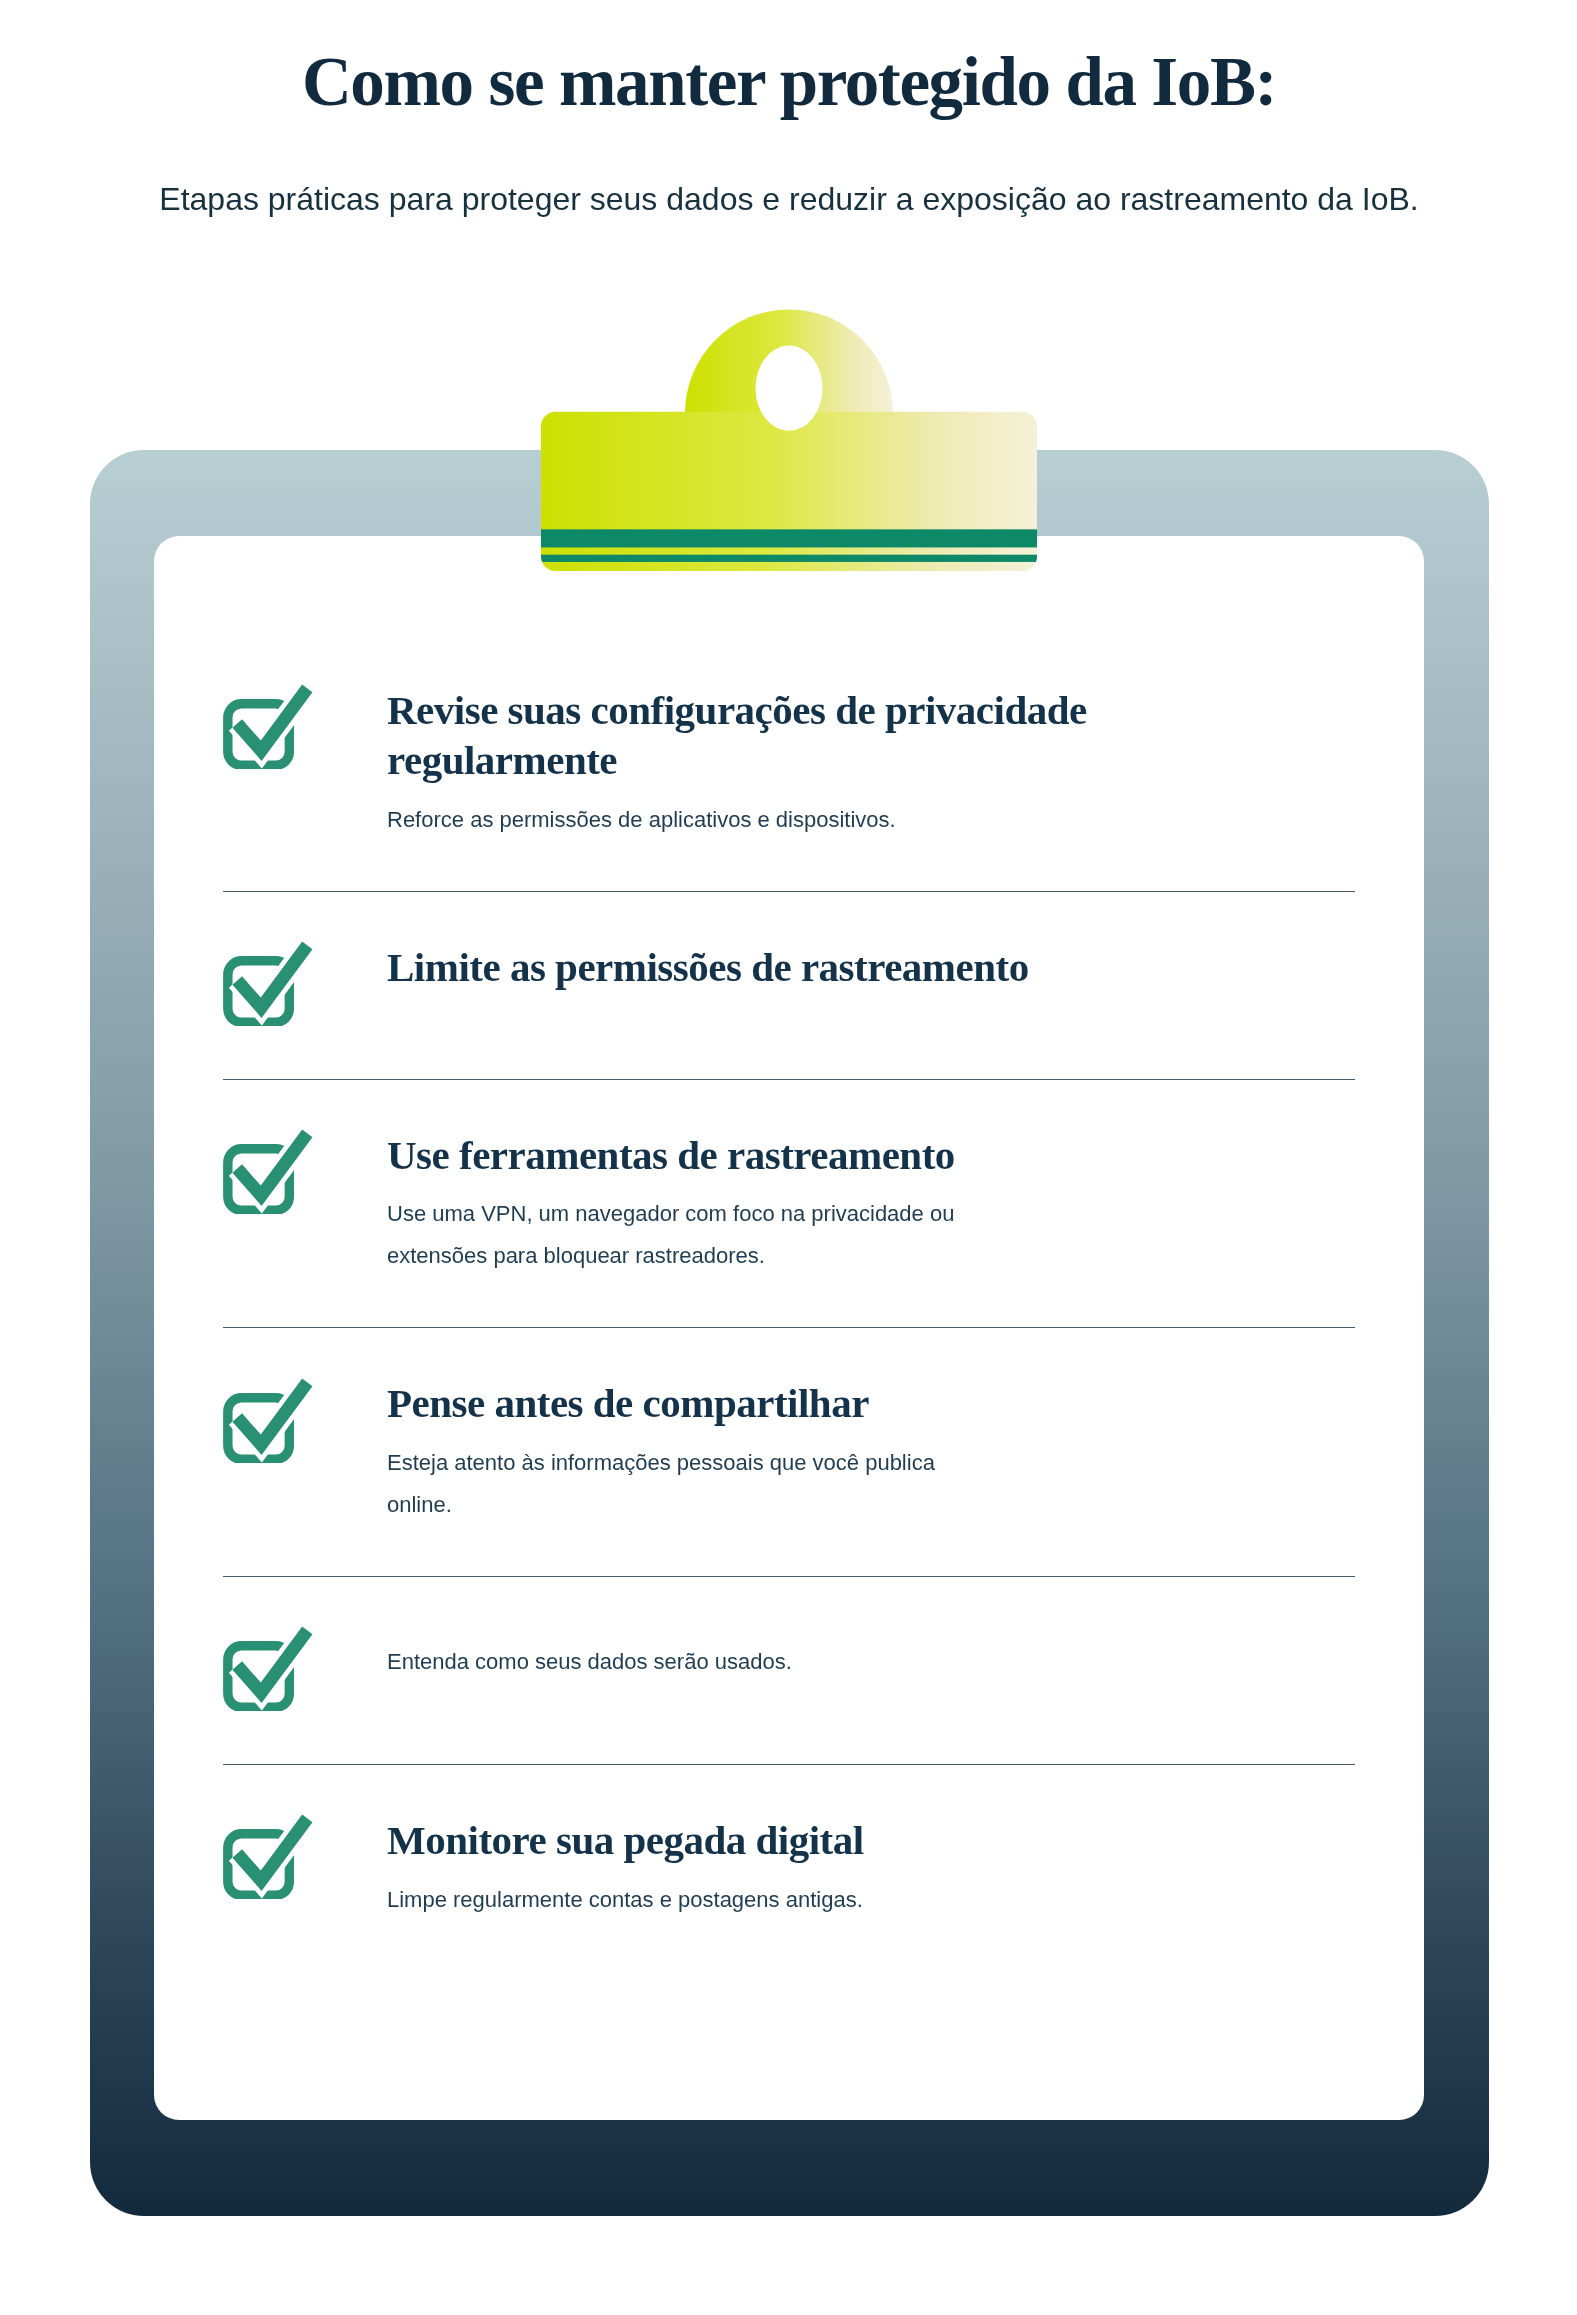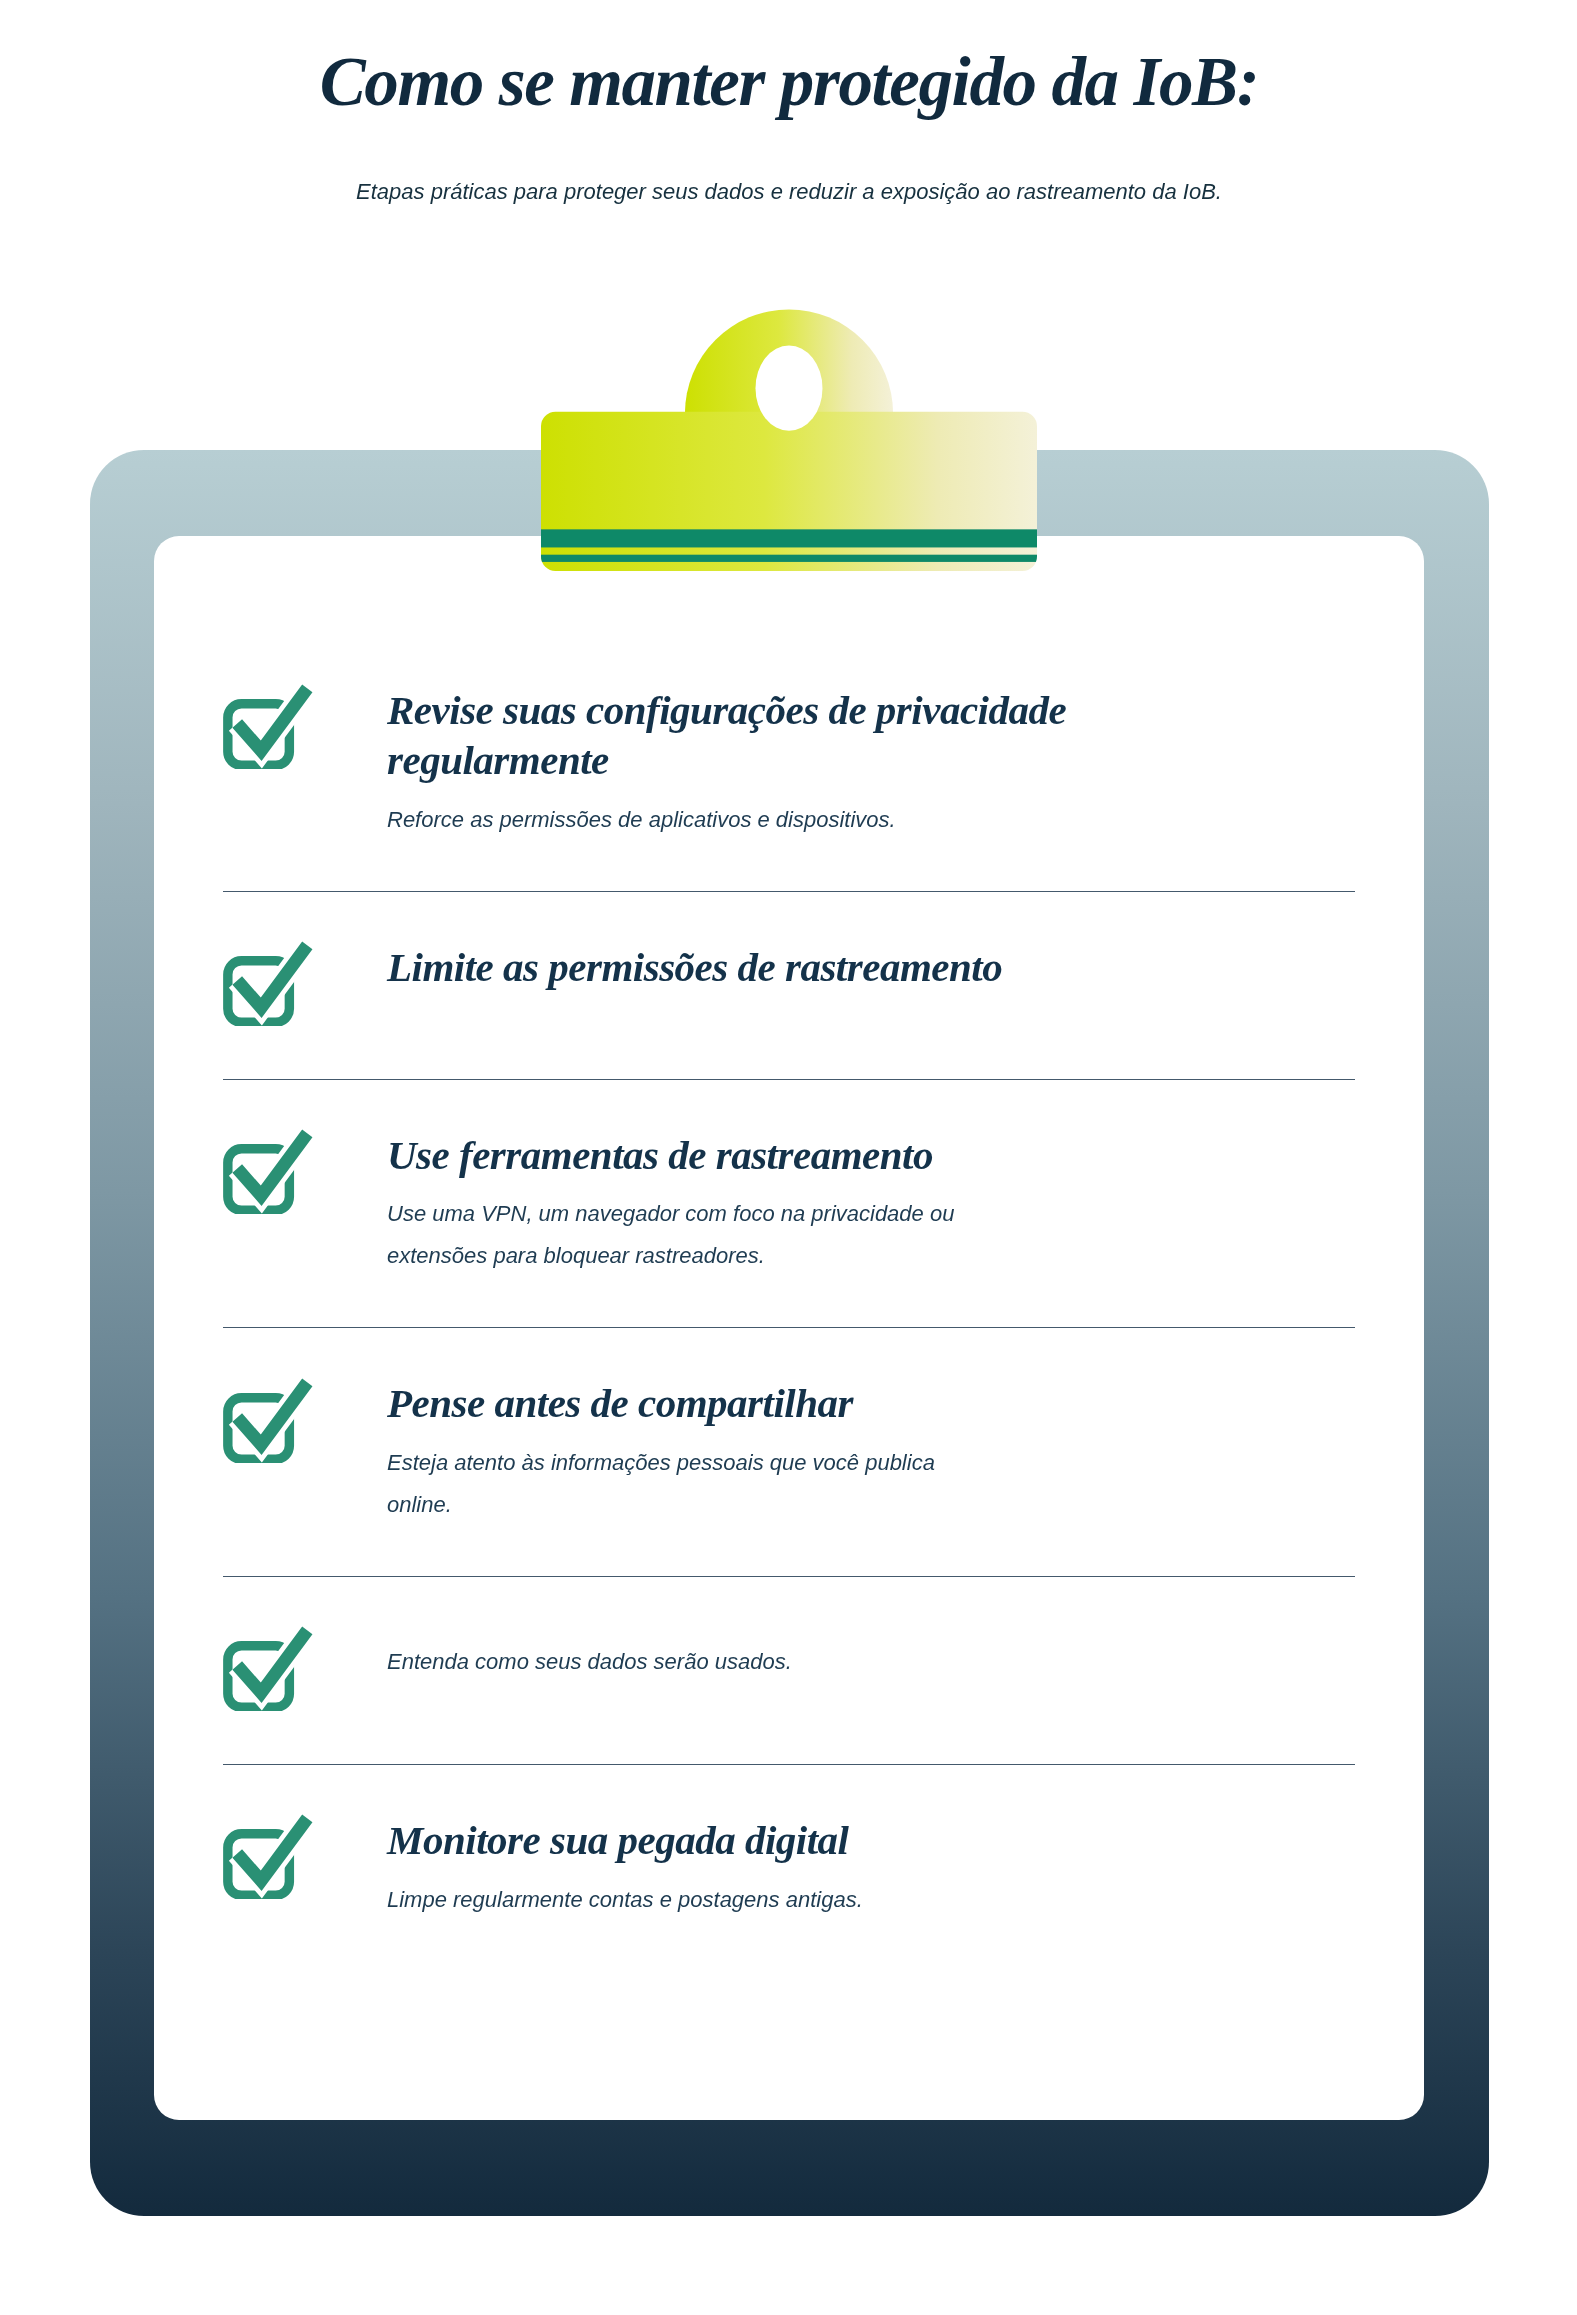--- a/index.html
+++ b/index.html
@@ -2,33 +2,32 @@
 <html style="font-size:14.5px"><head>
 <meta charset="utf-8">
 <style>
   html,body{margin:0;padding:0;background:#ffffff;}
   .page{
     position:relative;
     width:1578px;height:2316px;
     background:#ffffff;
     font-family:"Liberation Sans","DejaVu Sans",sans-serif;
     overflow:hidden;
-    font-style:italic;
   }
   .main-title{
     position:absolute;top:45px;left:0;width:100%;
     margin:0;text-align:center;
     font-family:"Liberation Serif","DejaVu Serif",serif;
     font-weight:700;font-size:69px;line-height:1.1;
     letter-spacing:-1.4px;color:#112a3e;
   }
   .subtitle{
     position:absolute;top:177px;left:0;width:100%;
     margin:0;text-align:center;
-    font-size:22px;line-height:1.4;color:#17313f;
+    font-size:32px;line-height:1.4;color:#17313f;
   }
   .board{
     position:absolute;left:90px;top:450px;
     width:1399px;height:1766px;
     border-radius:54px;
     background:linear-gradient(180deg,#b7ced3 0%,#9fb5bd 20%,#7e98a4 42%,#547182 65%,#2c4558 85%,#132a3d 100%);
   }
   .card{
     position:absolute;left:64px;top:86px;
     width:1270px;height:1584px;

